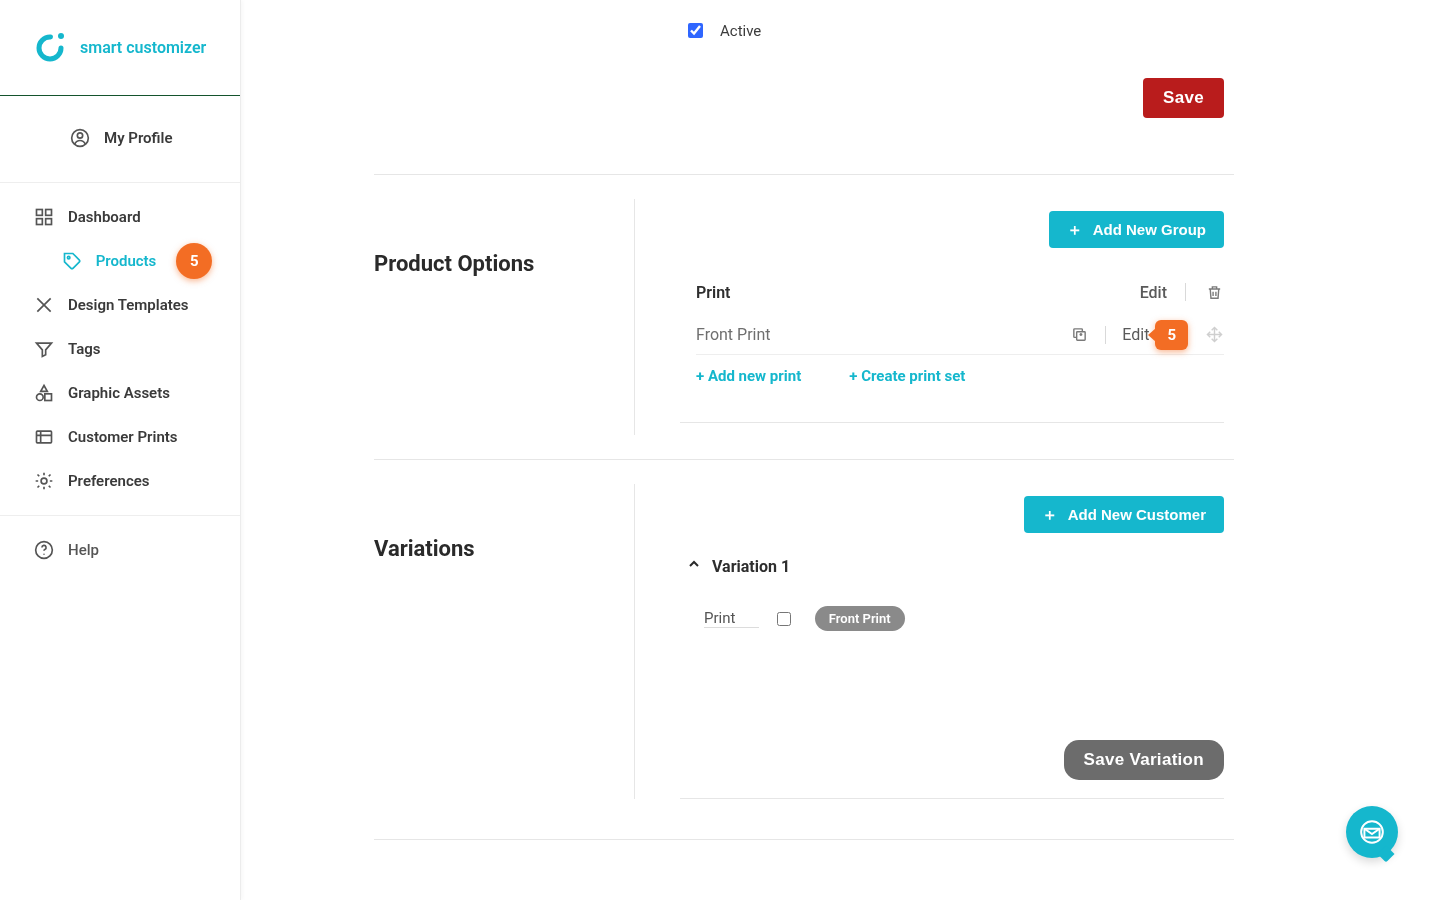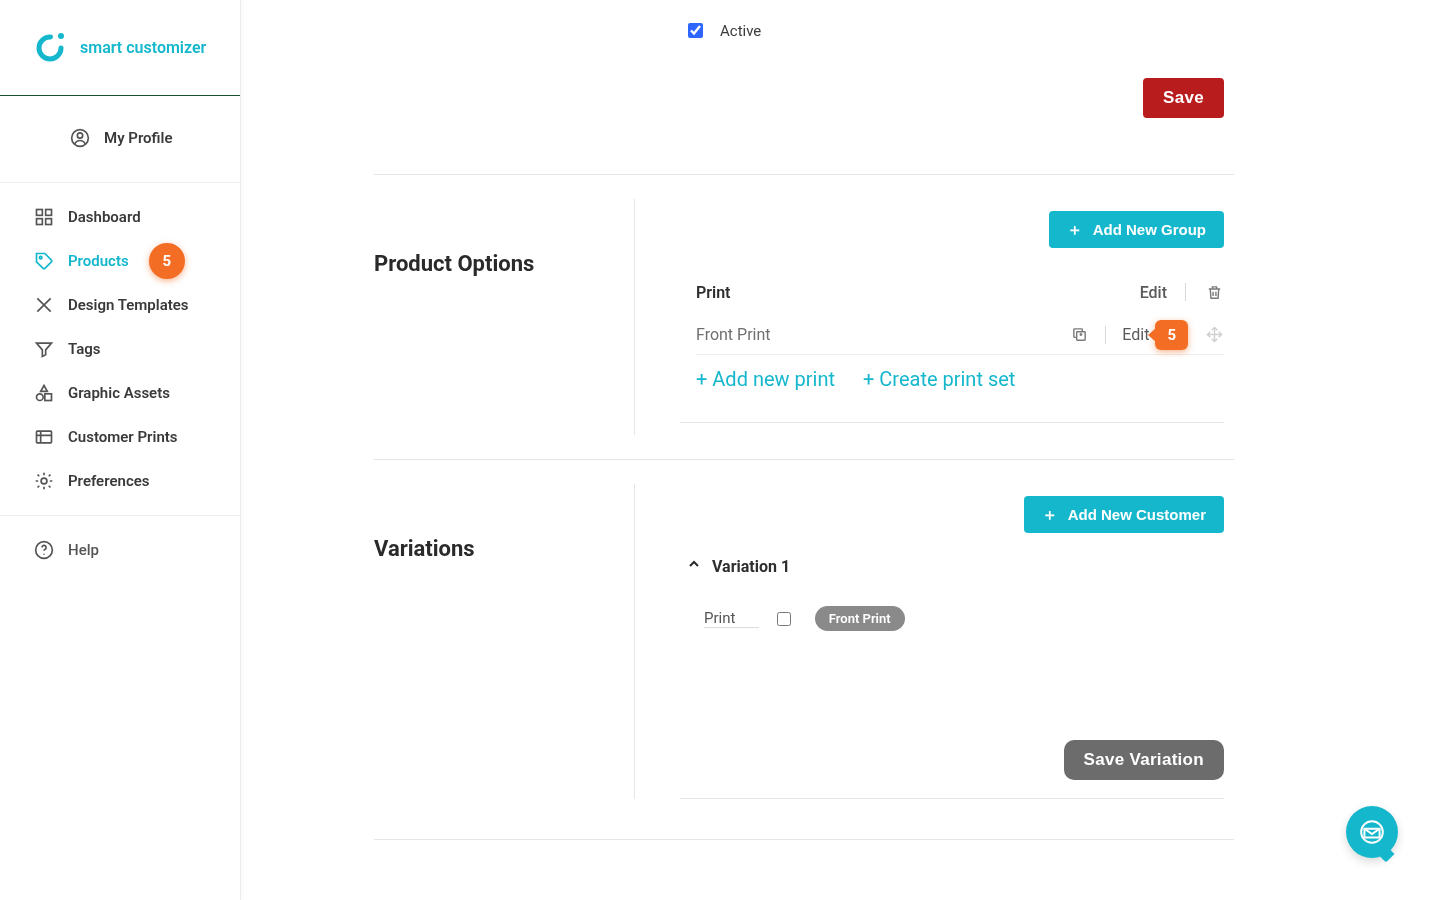--- a/index.html
+++ b/index.html
@@ -35,21 +35,21 @@
     height:96px;
     border-bottom:1px solid #14532d;
     display:flex;align-items:center;padding-left:34px;gap:14px;
   }
   .brand-text{color:var(--accent);font-weight:600;font-size:16px;}
   .sidebar-section{padding:0;}
   .nav-item{
     display:flex;align-items:center;height:44px;padding-left:34px;
     gap:14px;cursor:pointer;color:#3a3a3a;font-weight:600;font-size:15px;
   }
-  .nav-item.active{color:var(--accent);}
+  .nav-item.active{color:var(--accent);justify-content:center;}
   .nav-item svg{flex:none;}
   .divider{border-bottom:1px solid #eee;margin:4px 0;}
   .badge{
     display:inline-flex;align-items:center;justify-content:center;
     min-width:36px;height:36px;border-radius:50%;
     background:var(--orange);color:#fff;font-weight:700;font-size:15px;
     box-shadow:0 2px 6px rgba(243,109,36,0.5);
     margin-left:6px;
   }
 
@@ -105,43 +105,43 @@
   }
   .edit-pointer .bubble{
     position:relative;background:var(--orange);color:#fff;border-radius:6px;
     padding:6px 12px;font-weight:700;font-size:15px;box-shadow:0 2px 6px rgba(243,109,36,0.5);margin-left:6px;
   }
   .edit-pointer .bubble::before{
     content:"";position:absolute;left:-7px;top:50%;transform:translateY(-50%);
     border-style:solid;border-width:7px 8px 7px 0;border-color:transparent var(--orange) transparent transparent;
   }
   .sub-actions{
-    position:absolute;left:322px;top:192px;display:flex;gap:28px;
-    color:var(--accent);font-weight:400;font-size:20px;
+    position:absolute;left:322px;top:192px;display:flex;gap:48px;
+    color:var(--accent);font-weight:700;font-size:15px;
   }
   .sub-actions a{cursor:pointer;}
   .group-footer-line{position:absolute;left:306px;right:10px;bottom:36px;border-top:1px solid var(--line);}
 
   
   .sec-var{height:380px;}
   .sec-var .split-line{top:24px;bottom:40px;}
   .sec-var .sec-title{position:absolute;left:0;top:58px;}
   .add-var{position:absolute;right:10px;top:36px;}
   .var-header{position:absolute;left:312px;top:96px;display:flex;align-items:center;gap:10px;font-weight:700;font-size:16px;}
   .var-body{position:absolute;left:330px;right:10px;top:146px;}
   .pill{
     display:inline-flex;align-items:center;justify-content:center;
     background:#8a8a8a;color:#fff;border-radius:14px;padding:5px 14px;font-size:13px;font-weight:600;
   }
   .print-label{color:#555;font-size:15px;padding-right:24px;border-bottom:1px solid #dcdcdc;display:inline-block;}
   .chk-small{width:14px;height:14px;accent-color:#8a8a8a;margin:0 20px 0 14px;vertical-align:middle;}
   .note{color:#6a6a6a;font-size:15px;margin-top:42px;}
   .btn-savevar{
     position:absolute;right:10px;top:280px;
-    background:#6c6c6c;color:#fff;border:none;border-radius:10px;
+    background:#6c6c6c;color:#fff;border:none;border-radius:15px;
     padding:10px 20px;font-size:17px;font-weight:600;letter-spacing:.3px;cursor:pointer;
   }
   .var-footer-line{position:absolute;left:306px;right:10px;bottom:40px;border-top:1px solid var(--line);}
 
   
   .help-fab{
     position:absolute;right:42px;bottom:42px;width:52px;height:52px;border-radius:50%;
     background:var(--accent);display:flex;align-items:center;justify-content:center;cursor:pointer;
     box-shadow:0 4px 10px rgba(0,0,0,0.15);
   }

